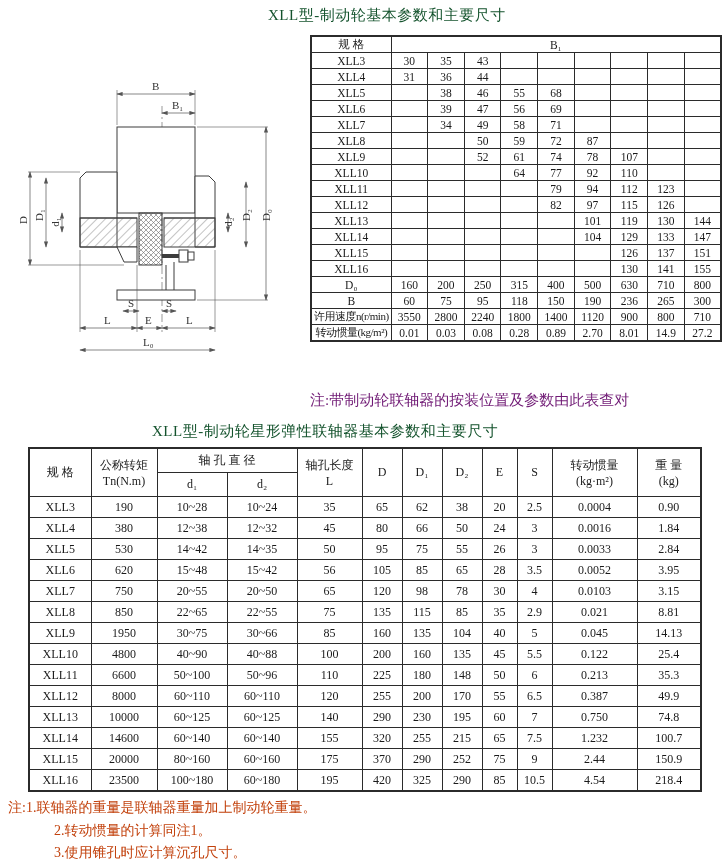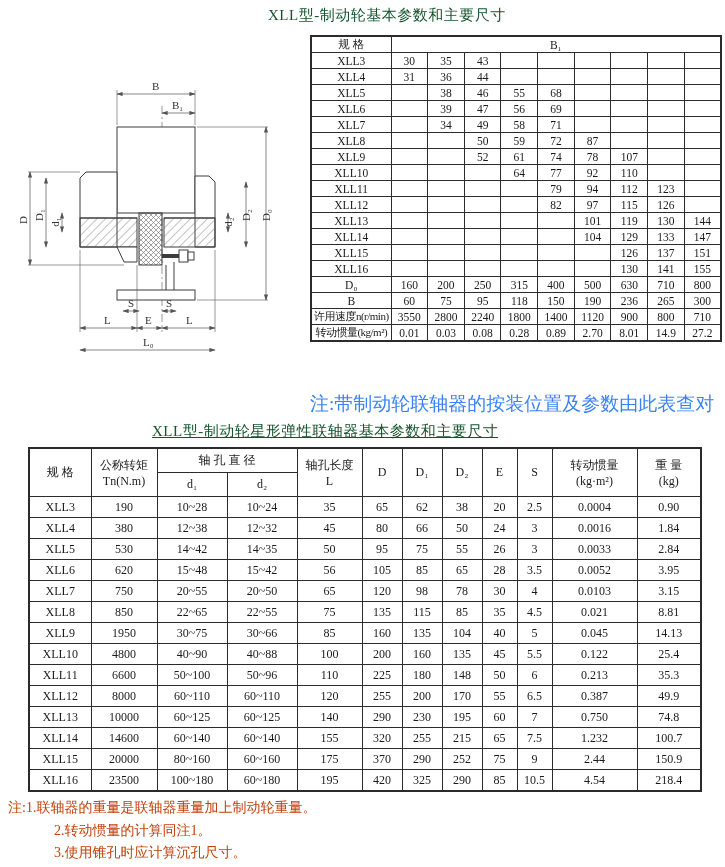--- a/index.html
+++ b/index.html
@@ -15,21 +15,21 @@
   table{border-collapse:collapse;table-layout:fixed;background:#fff;}
   td,th{border:1px solid #2b2b2b;text-align:center;vertical-align:middle;
         padding:0;font-weight:normal;overflow:hidden;white-space:nowrap;}
   #table1{width:412px;font-size:11.5px;border:2px solid #2b2b2b;}
   #table1 td{height:15px;}
   #table1 .lbl{font-size:11.5px;}
   #table1 .lbl-sm{font-size:11px;letter-spacing:-0.5px;}
   #table2{width:672px;font-size:12px;border:2px solid #2b2b2b;}
   #table2 thead th{height:23px;font-size:12px;}
   #table2 tbody td{height:20px;}
-  .note{font-size:19px;color:#3b82f6;}
+  .note{font-size:15px;color:#701a75;}
   .footnotes{font-size:14px;line-height:22.5px;color:#c2410c;}
   .footnotes .indent{padding-left:46px;}
   
   svg text{font-family:"Liberation Serif","DejaVu Serif",serif;font-size:11px;fill:#333;}
   .dim{stroke:#555;stroke-width:0.7;fill:none;}
   .shape{stroke:#3c3c3c;stroke-width:1;fill:#ffffff;}
   .thin{stroke:#555;stroke-width:0.6;fill:none;}
 </style>
 </head>
 <body>
@@ -357,21 +357,21 @@
         <td>2.70</td>
         <td>8.01</td>
         <td>14.9</td>
         <td>27.2</td>
       </tr>
     </tbody>
 </table>
 
 <div class="abs note" style="left:310px;top:391px;">注:带制动轮联轴器的按装位置及参数由此表查对</div>
 
-<div class="abs title" style="left:152px;top:422px;text-decoration:underline;">XLL型-制动轮星形弹性联轴器基本参数和主要尺寸</div>
+<div class="abs title" style="left:152px;top:422px;">XLL型-制动轮星形弹性联轴器基本参数和主要尺寸</div>
 <div class="abs unit" style="left:588px;top:425px;">mm</div>
 
 <table id="table2" class="abs" style="left:28px;top:447px;">
   <colgroup>
     <col style="width:62px">
       <col style="width:66px">
       <col style="width:70px">
       <col style="width:70px">
     <col style="width:65px">
       <col style="width:40px">
@@ -487,21 +487,21 @@
       <tr>
         <td>XLL8</td>
         <td>850</td>
         <td>22~65</td>
         <td>22~55</td>
         <td>75</td>
         <td>135</td>
         <td>115</td>
         <td>85</td>
         <td>35</td>
-        <td>4.5</td>
+        <td>2.9</td>
         <td>0.021</td>
         <td>8.81</td>
       </tr>
       <tr>
         <td>XLL9</td>
         <td>1950</td>
         <td>30~75</td>
         <td>30~66</td>
         <td>85</td>
         <td>160</td>

